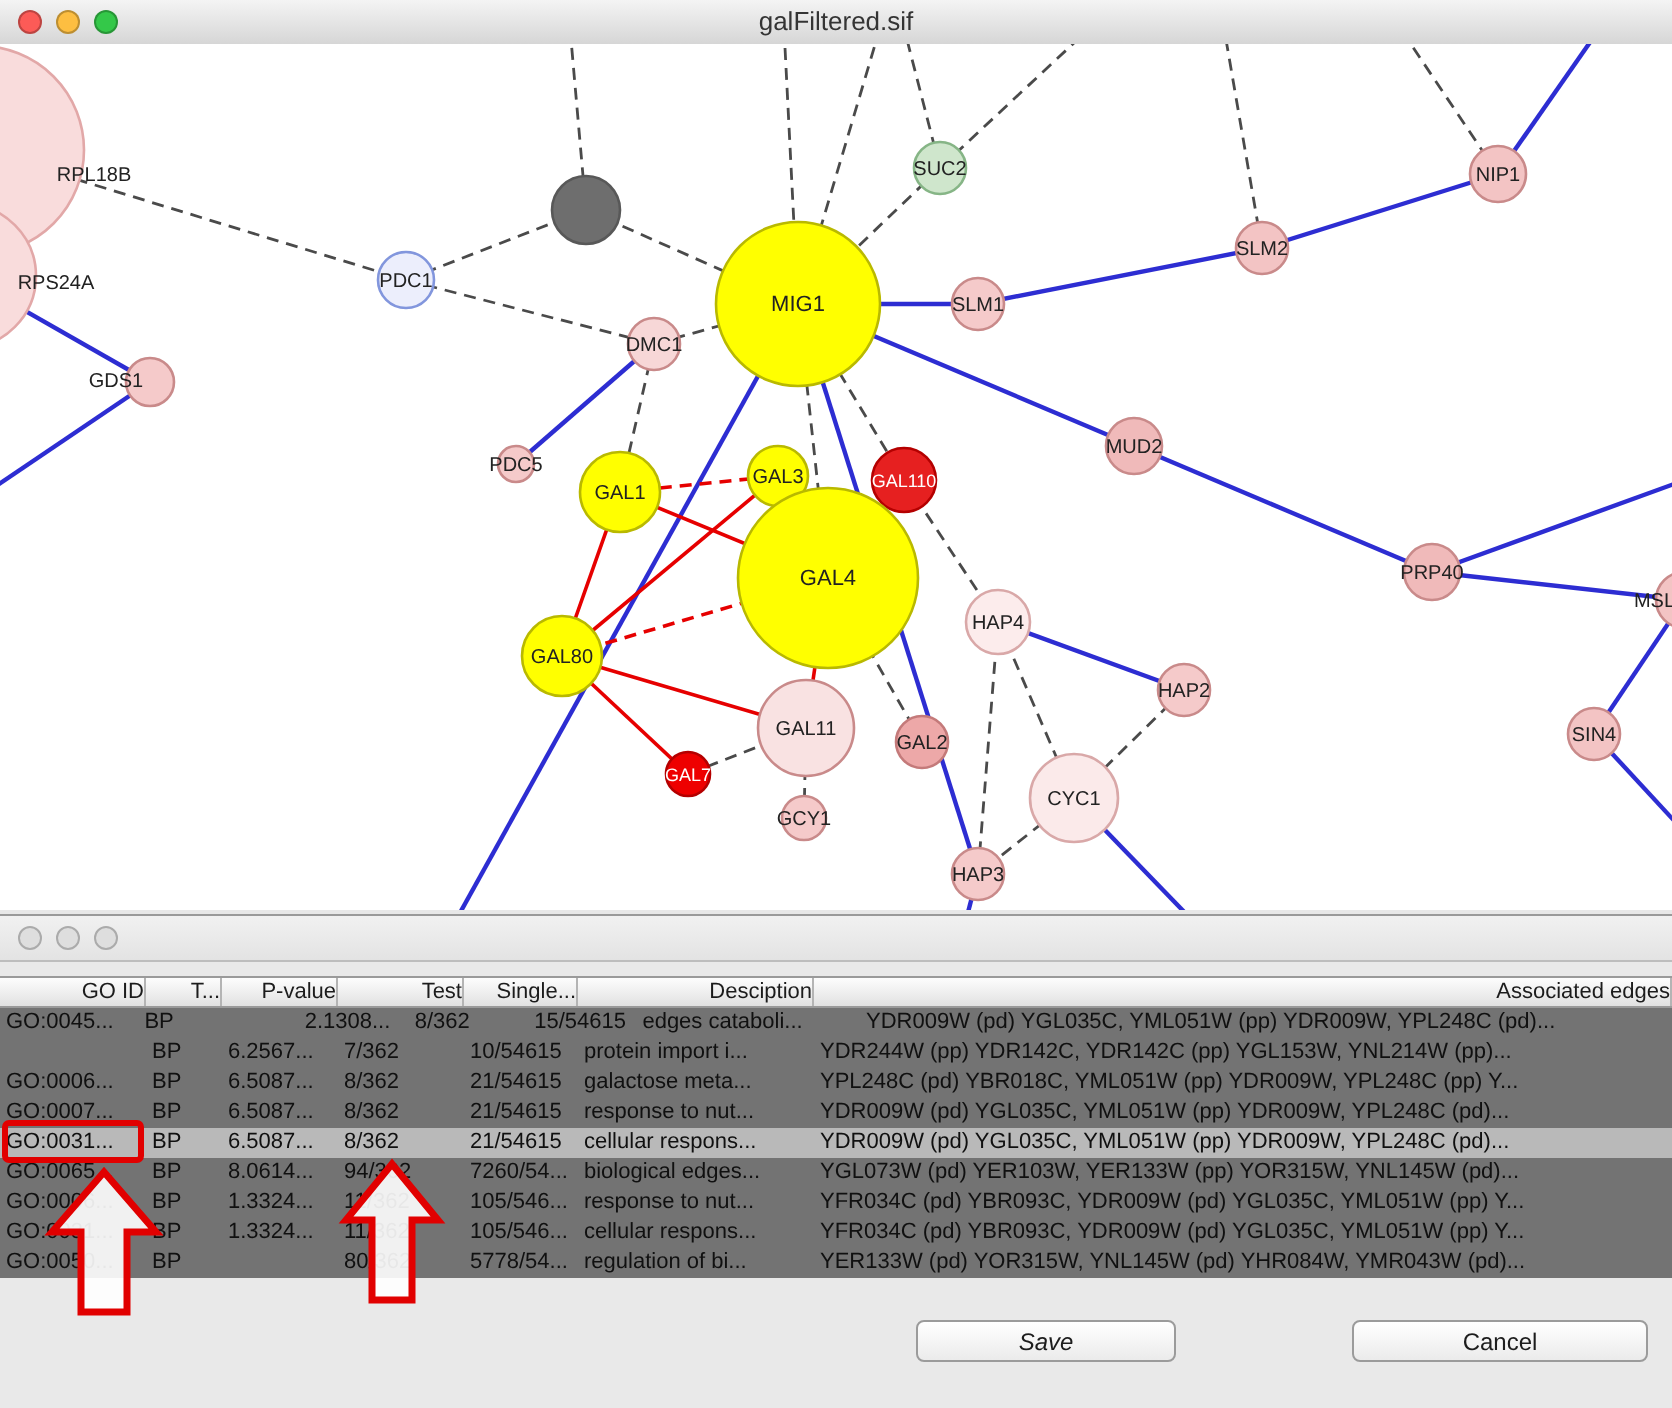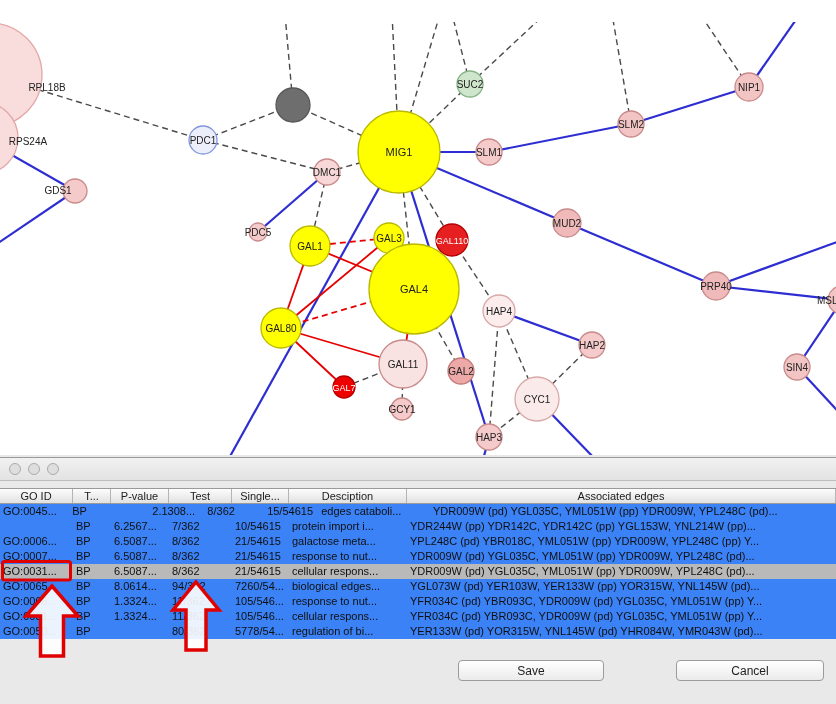--- a/index.html
+++ b/index.html
@@ -18,43 +18,51 @@
   .light.gray{background:#dedede;border-color:#ababab;}
 
   #graph-window{top:0;height:455px;background:#ffffff;}
   #graph-canvas{position:absolute;top:22px;left:0;width:836px;height:433px;
     background:#ffffff;overflow:hidden;}
 
   #table-window{top:457px;height:247px;background:#e9e9e9;border-top:1px solid #9a9a9a;box-sizing:border-box;}
   #table-header{position:absolute;top:30px;left:0;width:836px;height:16px;display:flex;
     background:linear-gradient(#fdfdfd,#e1e1e1);
     border-top:1px solid #9a9a9a;border-bottom:1px solid #9a9a9a;box-sizing:border-box;}
-  .hcell{font-size:11px;line-height:14px;text-align:center;color:#1c1c1c;
+  .hcell{font-size:11px;line-height:14px;text-align:right;color:#1c1c1c;
     border-right:1px solid #b4b4b4;overflow:hidden;white-space:nowrap;box-sizing:border-box;}
   #table-body{position:absolute;top:46px;left:0;width:836px;height:135px;background:#ffffff;}
-  .trow{display:flex;height:15px;background:#3b82f6;}
+  .trow{display:flex;height:15px;background:#737373;}
   .trow.selected{background:#b9b9b9;}
   .tcell{font-size:11px;line-height:15px;padding-left:3px;color:#101010;
     overflow:hidden;white-space:nowrap;box-sizing:border-box;}
 
   .mac-btn{position:absolute;top:202px;height:21px;box-sizing:border-box;
     border:1px solid #9b9b9b;border-radius:4px;
     background:linear-gradient(#ffffff,#ebebeb);
     font-family:"Liberation Sans",sans-serif;font-size:12px;color:#1d1d1d;text-align:center;}
-  #save-btn{left:458px;width:146px;}
+  #save-btn{left:458px;width:130px;font-style:italic;}
   #cancel-btn{left:676px;width:148px;}
 
   #annotations{position:absolute;left:0;top:0;width:836px;height:704px;pointer-events:none;}
 </style>
 </head>
 <body>
 
 <div id="app">
 
   <div class="window" id="graph-window">
+    <div class="titlebar">
+      <div class="lights" id="graph-lights">
+        <span class="light" style="background: rgb(252, 91, 87);"></span>
+        <span class="light" style="background: rgb(253, 190, 65);"></span>
+        <span class="light" style="background: rgb(52, 200, 73);"></span>
+      </div>
+      <span>galFiltered.sif</span>
+    </div>
     <div id="graph-canvas">
       <svg id="graph-svg" width="836" height="433" viewBox="0 22 836 433">
           <line x1="-18" y1="138" x2="75" y2="191" stroke="#2d2dd2" stroke-width="2.2"></line>
           <line x1="75" y1="191" x2="-30" y2="262" stroke="#2d2dd2" stroke-width="2.2"></line>
           <line x1="399" y1="152" x2="489" y2="152" stroke="#2d2dd2" stroke-width="2.2"></line>
           <line x1="489" y1="152" x2="631" y2="124" stroke="#2d2dd2" stroke-width="2.2"></line>
           <line x1="631" y1="124" x2="749" y2="87" stroke="#2d2dd2" stroke-width="2.2"></line>
           <line x1="749" y1="87" x2="800" y2="14" stroke="#2d2dd2" stroke-width="2.2"></line>
           <line x1="399" y1="152" x2="567" y2="223" stroke="#2d2dd2" stroke-width="2.2"></line>
           <line x1="567" y1="223" x2="716" y2="286" stroke="#2d2dd2" stroke-width="2.2"></line>

